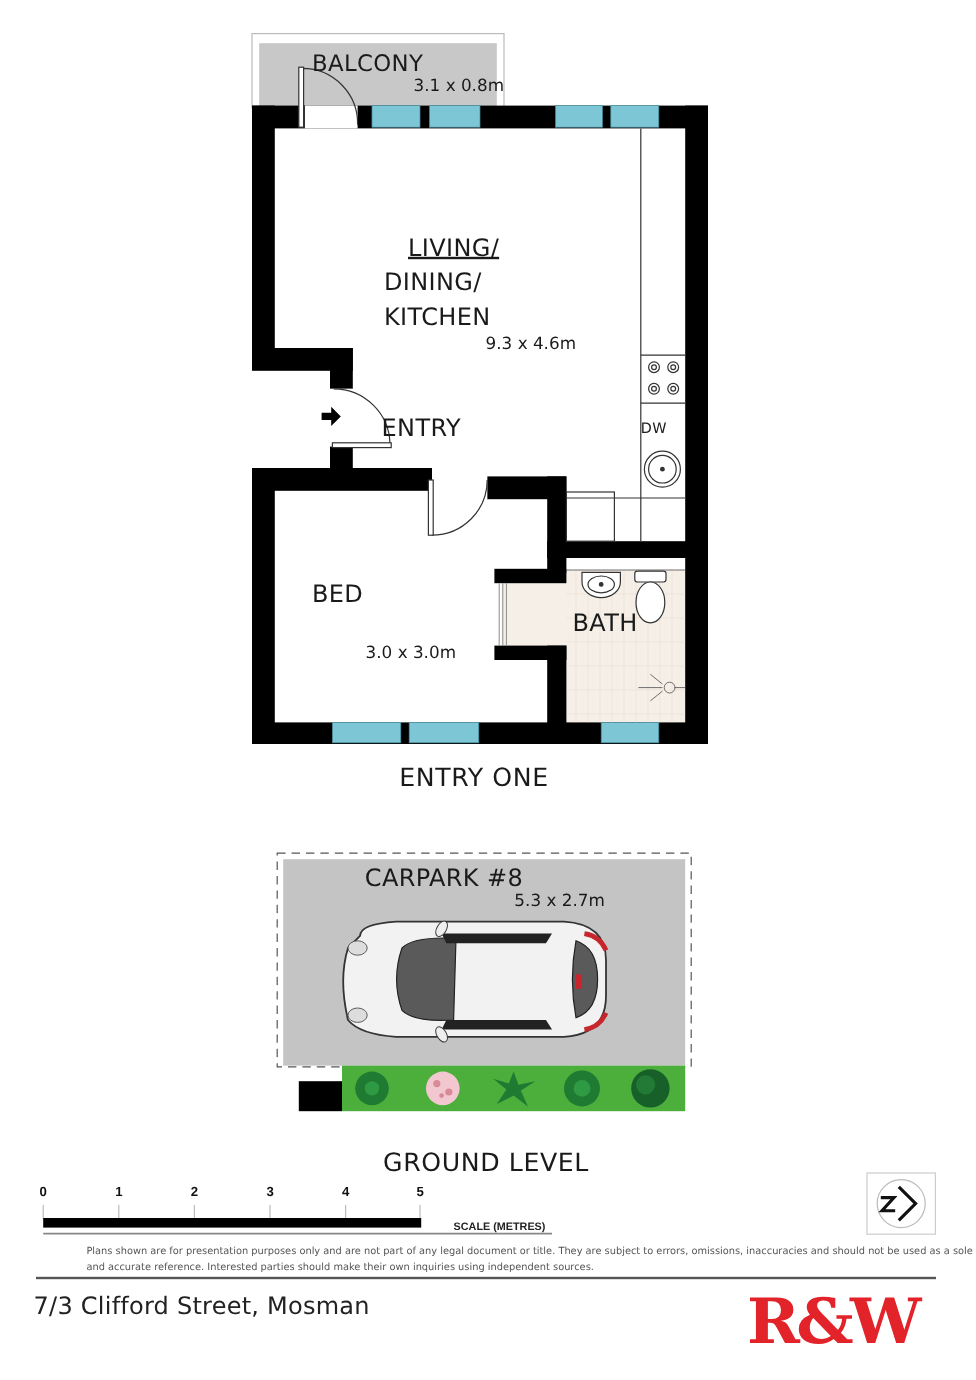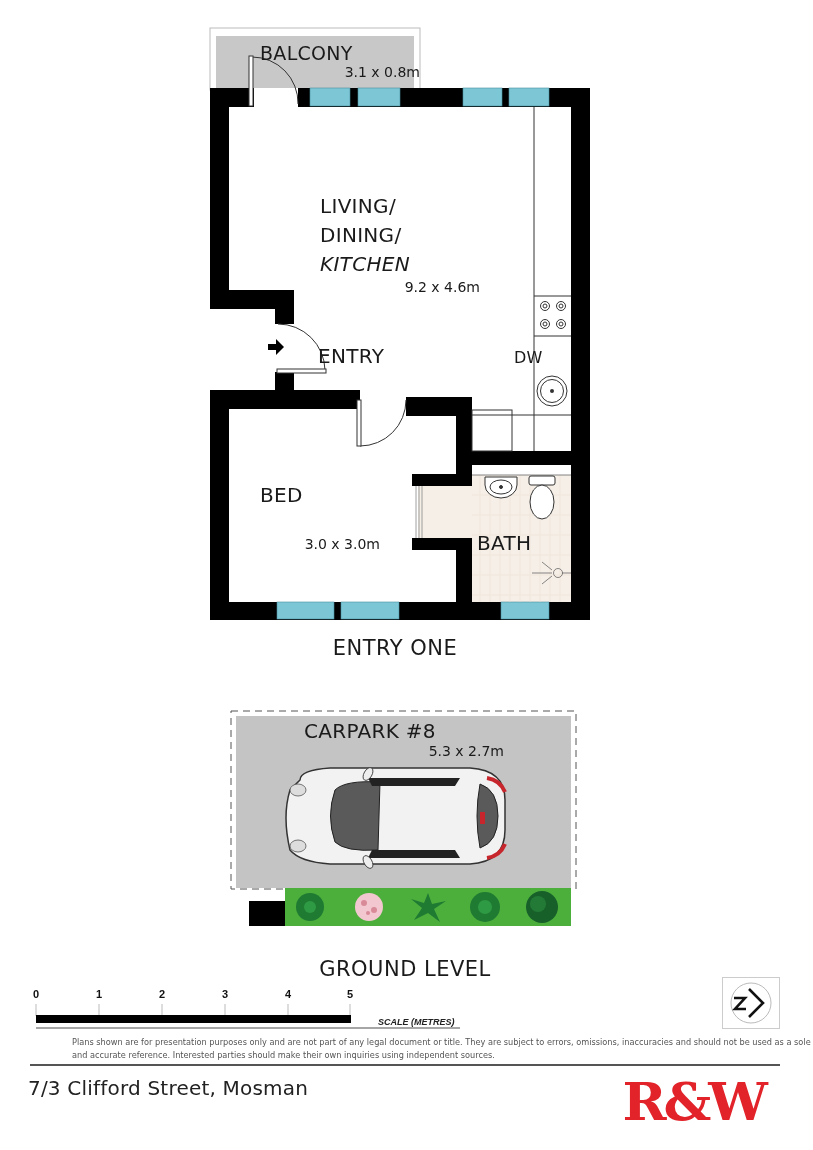--- a/index.html
+++ b/index.html
@@ -2,21 +2,21 @@
 <html><head>
   <meta charset="utf-8">
   <style>
     html, body { margin: 0; padding: 0; background: #ffffff; }
     body { width: 813px; height: 1150px; position: relative; overflow: hidden; font-family: "DejaVu Sans", sans-serif; color: #1a1a1a; }
     .abs { position: absolute; }
     .room-label { position: absolute; text-align: left; font-size: 20px; line-height: 23px; color: #1a1a1a; letter-spacing: 0.3px; }
     .room-dim { position: absolute; text-align: right; font-size: 14px; color: #1a1a1a; }
     .level-title { position: absolute; text-align: center; font-size: 21px; letter-spacing: 0.5px; color: #1a1a1a; }
     .scale-num { position: absolute; font-size: 11px; font-weight: bold; color: #111; font-family: "Liberation Sans", sans-serif; }
-    .scale-label { position: absolute; font-size: 9px; font-weight: bold; color: #222; font-family: "Liberation Sans", sans-serif; font-style: italic; }
+    .scale-label { position: absolute; font-size: 9px; font-weight: bold; color: #222; font-family: "Liberation Sans", sans-serif; }
     .disclaimer { position: absolute; left: 36px; top: 1036px; width: 750px; font-size: 8.2px; line-height: 13px; color: #555; font-family: "DejaVu Sans", sans-serif; margin-left: 36px; }
     .address { position: absolute; left: 28px; top: 1076px; font-size: 20px; color: #222; letter-spacing: 0.2px; }
     .brand-logo { position: absolute; left: 624px; top: 1072px; width: 158px; height: 60px; font-family: "DejaVu Serif", serif; font-weight: bold; font-size: 52px; color: #e2232a; letter-spacing: -3px; line-height: 60px; transform: scaleX(1.02); }
   </style>
 </head>
 <body>
 
 <svg class="abs" style="left:0;top:0" width="813" height="680" viewBox="0 0 813 680">
 
   <rect x="210" y="28" width="210" height="62" fill="#ffffff" stroke="#bbb" stroke-width="1"></rect>
@@ -150,33 +150,33 @@
     <line x1="562" y1="573" x2="571" y2="573"></line>
     <line x1="532" y1="573" x2="552" y2="573"></line>
     <line x1="542" y1="562" x2="552" y2="570"></line>
     <line x1="542" y1="584" x2="552" y2="576"></line>
   </g>
 </svg>
 
 <div class="room-label" style="left:260px;top:42px;width:160px;font-size:19px;">BALCONY</div>
 <div class="room-dim" style="left:260px;top:64px;width:160px;">3.1 x 0.8m</div>
 
-<div class="room-label" style="left:320px;top:195px;width:160px;">LIVING/</div>
+<div class="room-label" style="left:340px;top:195px;width:160px;text-decoration:underline;">LIVING/</div>
 <div class="room-label" style="left:320px;top:224px;width:160px;">DINING/</div>
-<div class="room-label" style="left:320px;top:253px;width:160px;font-style:italic;">KITCHEN</div>
-<div class="room-dim" style="left:320px;top:279px;width:160px;">9.2 x 4.6m</div>
+<div class="room-label" style="left:320px;top:253px;width:160px;">KITCHEN</div>
+<div class="room-dim" style="left:320px;top:279px;width:160px;">9.3 x 4.6m</div>
 
 <div class="room-label" style="left:318px;top:345px;width:100px;">ENTRY</div>
 
-<div class="room-label" style="left:514px;top:346px;width:37px;font-size:16px;">DW</div>
+<div class="room-label" style="left:534px;top:346px;width:37px;font-size:12px;">DW</div>
 
 <div class="room-label" style="left:260px;top:484px;width:120px;">BED</div>
 <div class="room-dim" style="left:260px;top:536px;width:120px;">3.0 x 3.0m</div>
 
-<div class="room-label" style="left:477px;top:532px;width:80px;">BATH</div>
+<div class="room-label" style="left:477px;top:508px;width:80px;">BATH</div>
 
 <div class="level-title" style="left:295px;top:636px;width:200px;">ENTRY ONE</div>
 
 <svg class="abs" style="left:0;top:700px" width="813" height="240" viewBox="0 700 813 240">
   <rect x="231" y="711" width="345" height="178" fill="none" stroke="#555" stroke-width="1" stroke-dasharray="7 5"></rect>
   <rect x="236" y="716" width="335" height="172" fill="#c4c4c4"></rect>
 
   <g>
     <path d="M300 780 Q300 770 330 768 L470 768 Q505 770 505 800 L505 830 Q505 862 470 864 L330 864 Q300 862 290 850 Q282 816 290 790 Z" fill="#f2f2f2" stroke="#333" stroke-width="1.5"></path>
     <path d="M335 790 Q345 780 380 782 L378 850 Q345 852 335 842 Q326 816 335 790 Z" fill="#5a5a5a" stroke="#222" stroke-width="1"></path>

